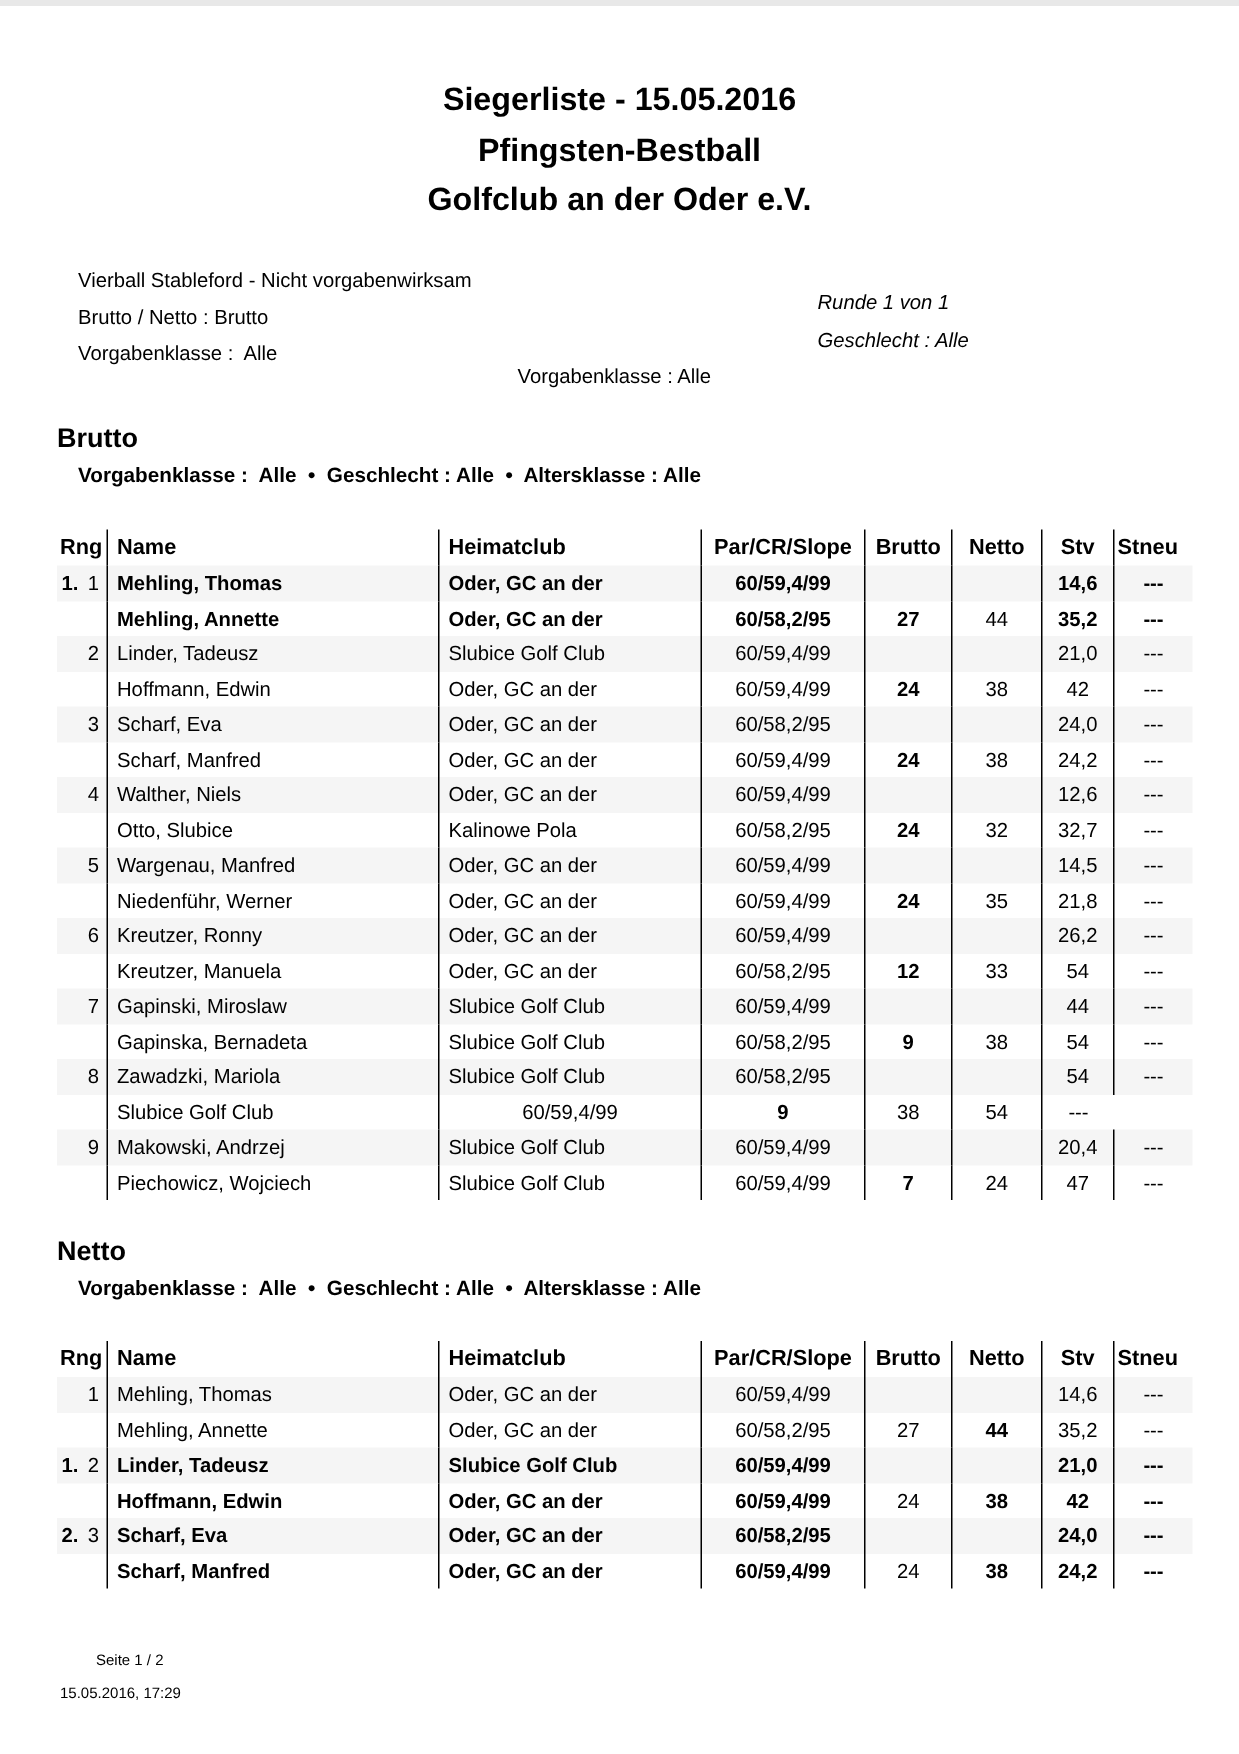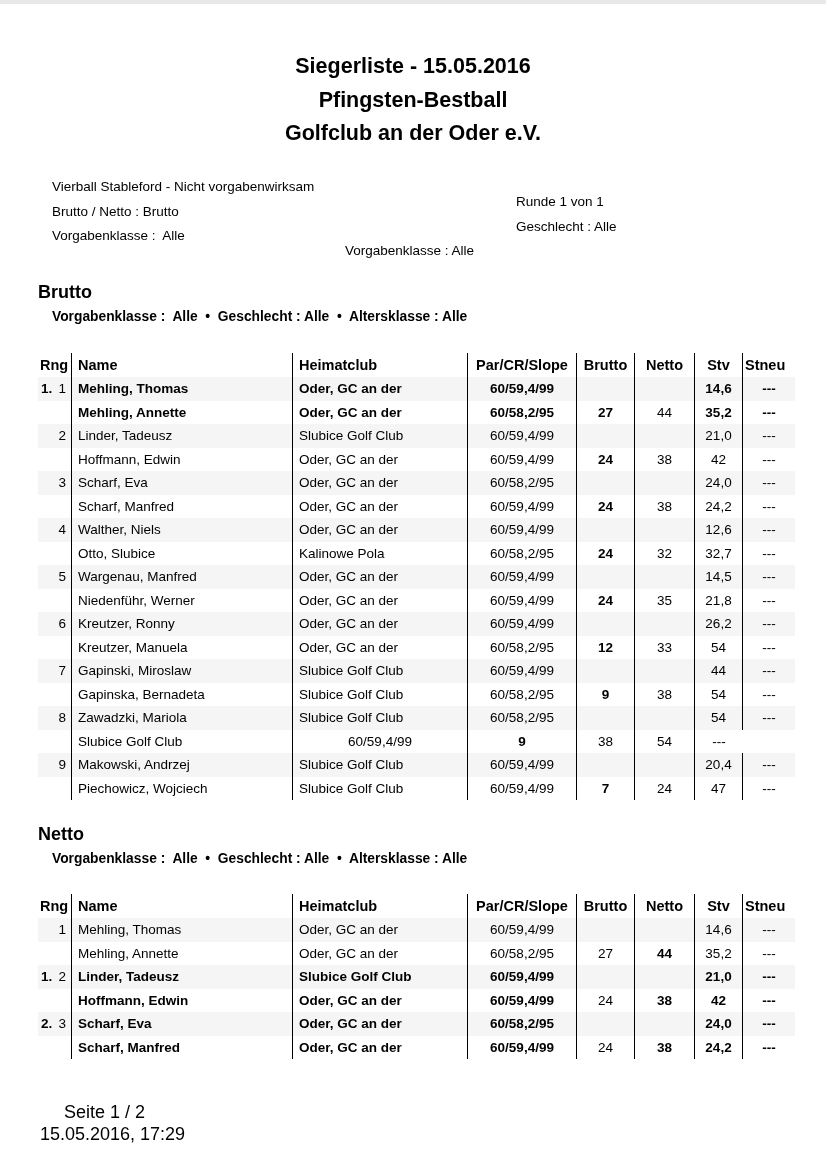--- a/index.html
+++ b/index.html
@@ -6,38 +6,38 @@
   .page {
     position:relative; width:826px; height:1169px; margin:4px auto;
     background:#ffffff; color:#000;
     font-family:"Liberation Sans","DejaVu Sans",sans-serif;
     overflow:hidden;
   }
   .title-block { position:absolute; top:46px; left:0; width:826px; text-align:center;
     font-weight:bold; font-size:21.5px; line-height:33.5px; }
   .info-line { position:absolute; left:0; width:826px; height:18px; font-size:13.5px; white-space:pre;padding-left:39px; }
   .info-line .li { position:absolute; left:52px; }
-  .info-line .ri { position:absolute; left:516px; }
+  .info-line .ri { position:absolute; left:545px;font-style:italic; }
   .info-line .mi { position:absolute; left:345px; }
   .sec-heading { position:absolute; left:38px; font-size:18px; font-weight:bold; }
   .sec-subtitle { position:absolute; left:52px; font-size:13.8px; font-weight:bold; white-space:pre; }
   .tbl { position:absolute; left:38px; width:757px; font-size:13.5px; }
   .trow { display:grid; grid-template-columns:34px 221px 175px 109px 58px 60px 48px 52px;
     height:23.5px; box-sizing:border-box; }
   .trow.head { height:24px; font-weight:bold; font-size:14.5px; }
   .trow.stripe { background:#f5f5f5; }
   .tcell { height:100%; display:flex; align-items:center; box-sizing:border-box;
     border-right:1px solid #000; overflow:hidden; white-space:nowrap; }
   .tcell.last { border-right:none; }
   .tcell.c { justify-content:center; }
   .tcell.l { padding-left:6px; }
   .tcell.p2 { padding-left:2px; }
   .tcell.rng { justify-content:space-between; padding:0 5px 0 3px; }
   .b { font-weight:bold; }
-  .footer-line { position:absolute; font-size:18px; }
+  .footer-line { position:absolute; font-size:10px; }
 </style>
 </head>
 <body>
 
 <div class="page">
 
   <div class="title-block">
     <div>Siegerliste - 15.05.2016</div>
     <div>Pfingsten-Bestball</div>
     <div>Golfclub an der Oder e.V.</div>

